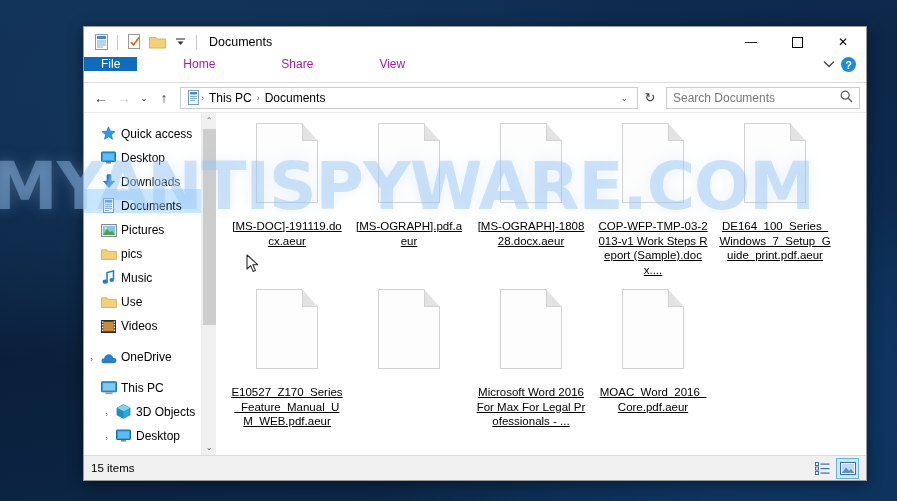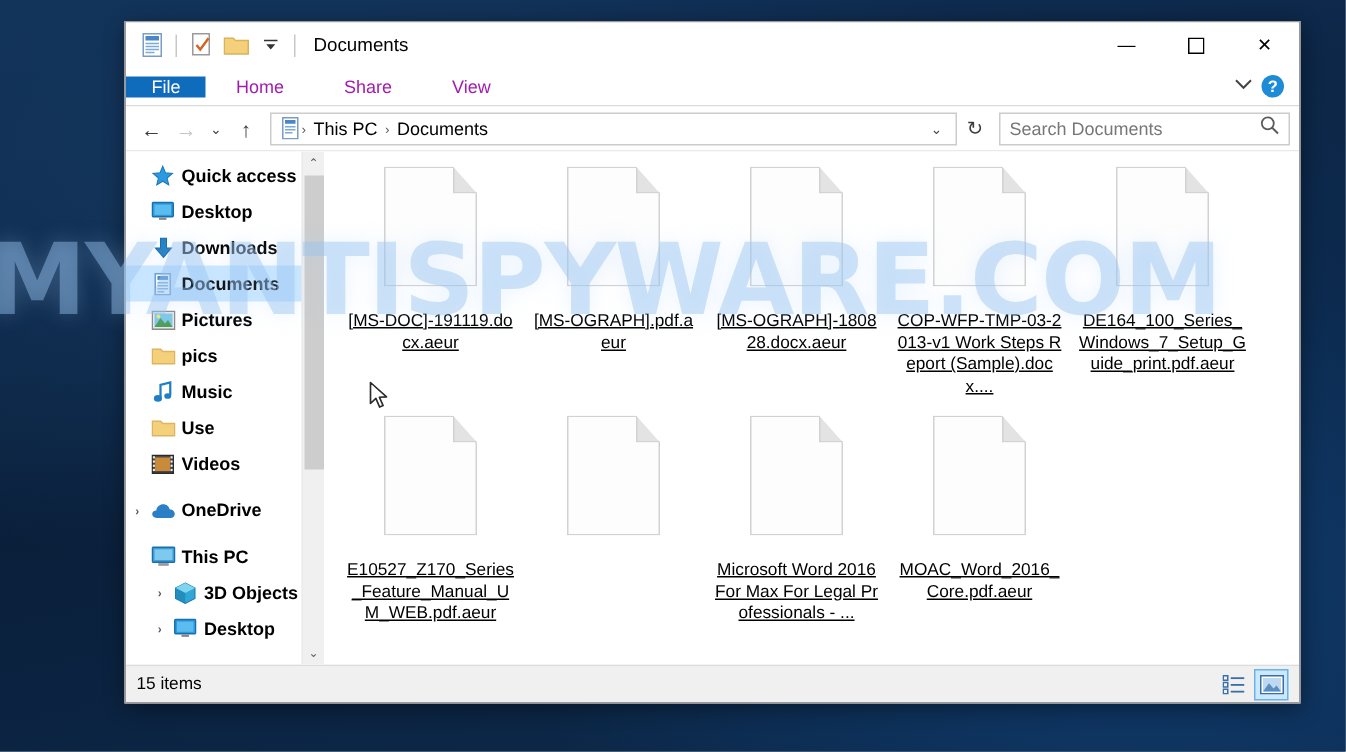--- a/index.html
+++ b/index.html
@@ -20,21 +20,21 @@
     position: absolute; left: -8px; top: 148px;
     width: 920px; text-align: left;
     font-family: "DejaVu Sans", sans-serif;
     font-size: 66px; font-weight: bold; letter-spacing: -1px;
     color: rgba(150,195,240,0.45);
     white-space: nowrap; z-index: 60; pointer-events: none;
     text-shadow: 0 0 14px rgba(170,210,255,0.25);
   }
   
   #window {
-    position: absolute; left: 83px; top: 14px;
+    position: absolute; left: 83px; top: 26px;
     width: 784px; height: 455px;
     background: #ffffff;
     border: 1px solid #9a9a9a;
     display: flex; flex-direction: column;
     z-index: 20;
     box-shadow: 0 3px 14px rgba(0,0,0,0.45);
   }
   
   #titlebar {
     height: 30px; background: #ffffff;
@@ -51,22 +51,22 @@
     white-space: nowrap;
   }
   .wincontrols { margin-left: auto; display: flex; height: 30px; }
   .wc {
     width: 46px; height: 30px; display: flex;
     align-items: center; justify-content: center;
     font-size: 12px; color: #000;
   }
   
   #ribbon {
-    height: 26px; display: flex; align-items: center;
-    background: #ffffff; border-bottom: 1px solid #dcdcdc; flex: none;
+    height: 26px; display: flex; align-items: flex-start;
+    background: #ffffff; border-bottom: 1px solid #dcdcdc; flex: none; gap: 26px;
   }
   .tab {
     padding: 0 20px; display: flex; align-items: center;
     font-size: 12px; color: #a21caf;
   }
   .tab.file { background: #0f6cbd; color: #fff; padding: 0 17px; }
   .ribbon-right { margin-left: auto; display: flex; align-items: center; gap: 6px; padding-right: 10px; }
   .help-circle {
     width: 15px; height: 15px; border-radius: 50%;
     background: #1e8bd6; color: #fff; font-size: 11px; font-weight: bold;
@@ -107,23 +107,23 @@
   .searchbox input::placeholder { color: #777; }
   
   #bodysplit { flex: 1; display: flex; min-height: 0; }
   
   #sidebar {
     width: 132px; background: #ffffff;
     position: relative; overflow: hidden; flex: none;
   }
   #navtree { padding-top: 4px; }
   .nav-item {
-    height: 24px; display: flex; align-items: center;
+    height: 24px; display: flex; align-items: flex-end;
     font-size: 12px; color: #000; padding-right: 0;
-    position: relative; white-space: nowrap; font-weight: bold;
+    position: relative; white-space: nowrap;
   }
   .nav-item.selected { background: #cce8ff; }
   .chev {
     width: 15px; text-align: center; font-size: 8px;
     color: #5a5a5a; flex: none;
   }
   .nav-ico { width: 19px; display: flex; align-items: center; justify-content: center; flex: none; }
   .nav-label { margin-left: 3px; overflow: hidden; }
   .pin { margin-left: auto; font-size: 10px; color: #8a8a8a; transform: rotate(40deg); }
   .lvl1 { padding-left: 0px; }

